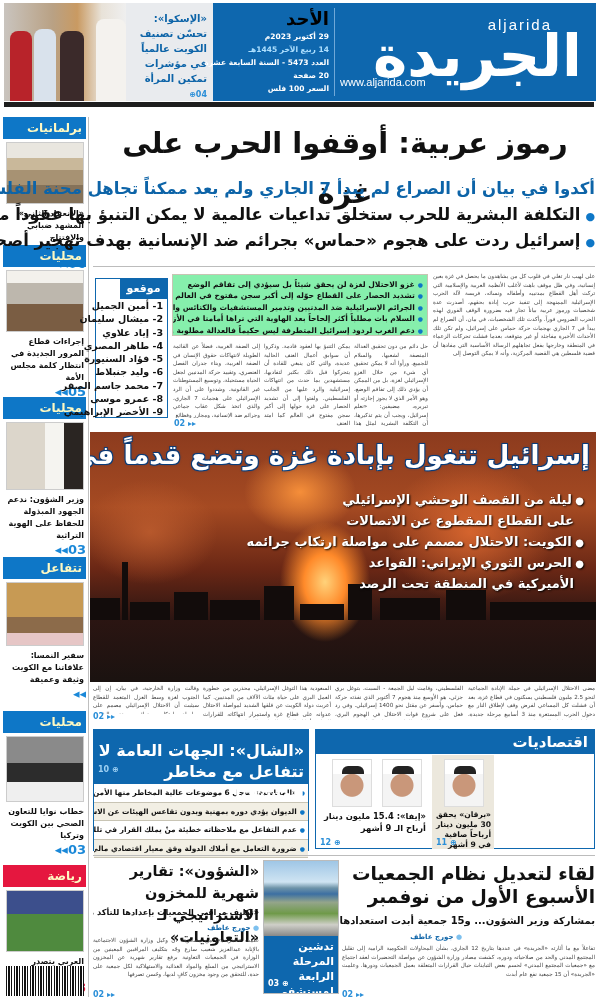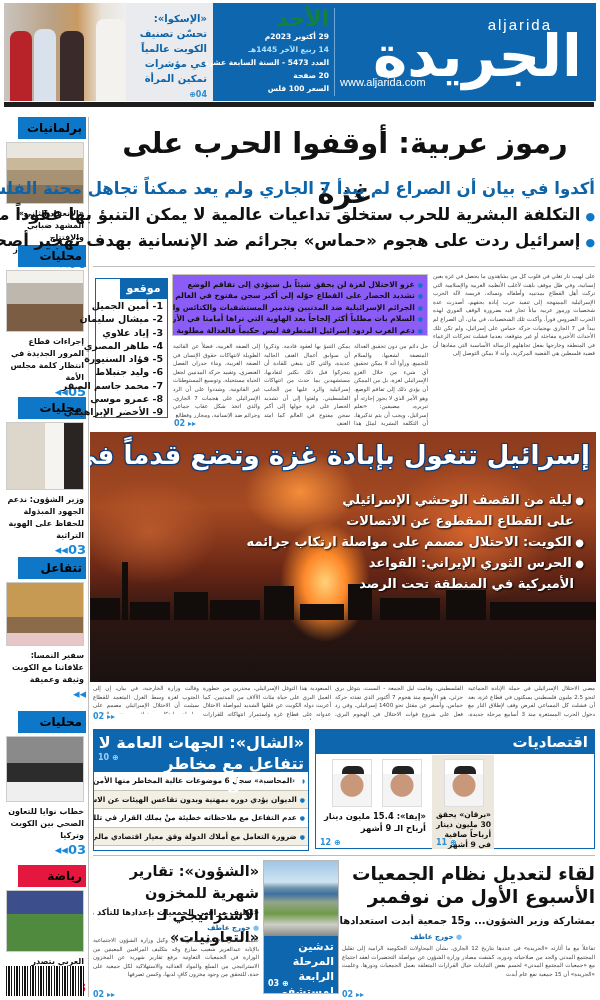--- a/index.html
+++ b/index.html
@@ -6,50 +6,50 @@
   html, body { width: 600px; height: 1000px; overflow: hidden; background: #fff; }
   body { font-family: "DejaVu Sans", sans-serif; color: #111; position: relative; direction: rtl; }
   .abs { position: absolute; }
   .mast-blue { left: 213px; top: 3px; width: 383px; height: 98px; background: #0e67ae; }
   .mast-divider { left: 334px; top: 8px; width: 1px; height: 88px; background: #6fa8d8; }
   .logo { left: 340px; top: 10px; width: 250px; height: 86px; color: #fff; }
   .logo-latin { position: absolute; right: 38px; top: 6px; font-family: "Liberation Sans", sans-serif; font-size: 15px; letter-spacing: 2px; direction: ltr; }
   .logo-arabic { position: absolute; right: 8px; top: 14px; font-size: 58px; font-weight: bold; line-height: 64px; }
   .logo-url { position: absolute; left: 0px; top: 66px; font-family: "Liberation Sans", sans-serif; font-size: 11px; direction: ltr; }
   .dateblock { left: 215px; top: 8px; width: 118px; height: 88px; color: #fff; text-align: right; padding-right: 4px; }
-  .day { color: #15803d; font-size: 22px; font-weight: bold; line-height: 22px; }
+  .day { color: #000000; font-size: 18px; font-weight: bold; line-height: 22px; }
   .dateblock .ln { font-size: 7.5px; font-weight: bold; line-height: 13px; white-space: nowrap; }
   .dateblock .ln.hijri { color: #aee0ff; }
   .teaser { left: 4px; top: 3px; width: 209px; height: 98px; background: #e9ebee; overflow: hidden; }
   .teaser-photo { position: absolute; left: 0; top: 0; width: 122px; height: 98px;
     background: linear-gradient(90deg,#c9c4be 0%,#b9a184 40%,#c99a62 60%,#e8e2d8 80%,#efefef 100%); }
   .teaser-photo .p { position: absolute; bottom: 0; border-radius: 8px 8px 0 0; }
   .teaser-text { position: absolute; right: 6px; top: 8px; width: 82px; font-size: 10px; font-weight: bold; line-height: 15px; color: #0d64a8; text-align: right; }
   .pg { font-size: 8px; font-weight: bold; color: #2b8fd8; direction: ltr; }
   .blackbar { left: 4px; top: 102px; width: 590px; height: 5px; background: #1e1e1e; }
   
   .sidebar { left: 4px; top: 117px; width: 82px; height: 880px; }
   .sb-sep { left: 88px; top: 117px; width: 1px; height: 880px; background: #bfbfbf; }
-  .sec-label { width: 68px; height: 22px; background: #0e77c7; color: #000000; font-size: 12px; font-weight: bold; text-align: right; padding-right: 4px; line-height: 22px; }
+  .sec-label { width: 83px; height: 22px; background: #0e77c7; color: #fef9c3; font-size: 12px; font-weight: bold; text-align: right; padding-right: 4px; line-height: 22px; }
   .sec-label.red { background: #e5173f; }
   .sb-img { width: 78px; margin: 3px 2px 0 2px; height: 62px; border: 1px solid #ccc; }
   .sb-text { font-size: 8px; font-weight: bold; line-height: 12px; text-align: right; padding: 4px 2px 0 2px; }
   .sb-pg { font-size: 13px; font-weight: bold; color: #1a88d8; text-align: right; direction: ltr; padding-left: 2px; }
   .sb-block { position: absolute; left: 0; width: 82px; }
   
   .h1 { left: 95px; top: 118px; width: 500px; font-size: 29px; font-weight: bold; line-height: 50px; text-align: center; letter-spacing: -1px; }
   .sub { left: 95px; top: 178px; width: 500px; font-size: 16.5px; font-weight: bold; line-height: 22px; text-align: right; color: #0d64a8; white-space: nowrap; }
   .bul { left: 95px; width: 500px; font-size: 16.5px; font-weight: bold; line-height: 22px; text-align: right; white-space: nowrap; }
   .dot::before { content: "●"; color: #0e77c7; font-size: 11px; margin-left: 5px; }
   
   .sig { left: 95px; top: 278px; width: 73px; height: 140px; border: 1.5px solid #0e67ae; }
   .sig-h { background: #0e67ae; color: #fff; font-size: 11px; font-weight: bold; text-align: center; height: 20px; line-height: 20px; margin-left: 24px; }
   .sig-li { font-size: 9.5px; font-weight: bold; line-height: 13.3px; text-align: right; padding-right: 4px; white-space: nowrap; }
   
-  .pts { left: 172px; top: 274px; width: 256px; height: 62px; background: #8b5cf6; border: 1px solid #c8c4b4; padding: 4px 4px 16px 0; }
+  .pts { left: 172px; top: 274px; width: 256px; height: 62px; background: #86efac; border: 1px solid #c8c4b4; padding: 4px 4px 16px 0; }
   .pt { font-size: 7.6px; font-weight: bold; line-height: 11.4px; text-align: right; white-space: nowrap; overflow: hidden; }
   .pt::before { content: "●"; color: #0e77c7; font-size: 6px; margin-left: 3px; }
   .col { font-size: 5.6px; line-height: 8.6px; color: #444; text-align: justify; overflow: hidden; }
   
   .photo { left: 90px; top: 432px; width: 506px; height: 250px; overflow: hidden;
     background:
       radial-gradient(ellipse 60px 80px at 235px 150px, #ffd27a 0%, #ff8a2a 35%, rgba(200,70,20,0) 75%),
       radial-gradient(ellipse 80px 60px at 210px 60px, rgba(255,150,60,.9) 0%, rgba(200,80,30,0) 70%),
       radial-gradient(ellipse 120px 100px at 380px 100px, rgba(230,110,50,.8) 0%, rgba(120,40,20,0) 70%),
       radial-gradient(ellipse 90px 70px at 60px 100px, rgba(200,100,50,.7) 0%, rgba(80,30,15,0) 75%),
@@ -58,21 +58,21 @@
   .skyline div { position: absolute; bottom: 0; background: #120c0b; }
   .photo-title { position: absolute; right: 6px; top: 6px; width: 500px; font-size: 26px; font-weight: bold; line-height: 34px; color: #fff; text-align: right; white-space: nowrap;
     text-shadow: 0 0 3px #0b3d7a, 1px 1px 0 #0b3d7a, -1px -1px 0 #0b3d7a, 1px -1px 0 #0b3d7a, -1px 1px 0 #0b3d7a; }
   .photo-b { position: absolute; right: 12px; font-size: 13px; font-weight: bold; line-height: 19px; color: #fff; text-align: right; white-space: nowrap; text-shadow: 1px 1px 2px #000; }
   .photo-b.d::before { content: "● "; font-size: 10px; }
   .photo-b.ind { right: 22px; }
   
   .rowsep { background: #bcbcbc; height: 1px; }
   
   .shall { left: 93px; top: 729px; width: 216px; height: 122px; border: 1px solid #0e67ae; }
-  .shall-h { background: #0e67ae; color: #fff; font-size: 16px; font-weight: bold; line-height: 21px; text-align: right; padding: 2px 4px 0 4px; height: 42px; position: relative; }
+  .shall-h { background: #0e67ae; color: #fff; font-size: 16px; font-weight: bold; line-height: 21px; text-align: right; padding: 10px 4px 0 4px; height: 54px; position: relative; }
   .shall-h .pg { position: absolute; left: 4px; bottom: 4px; color: #9dd0f3; }
   .shall-li { font-size: 7.4px; font-weight: bold; line-height: 17.5px; text-align: right; white-space: nowrap; overflow: hidden; border-bottom: 1px solid #c8c4b4; padding-right: 3px; background: #f2efe4; }
   .shall-li:nth-child(odd) { background: #fff; }
   .shall-li::before { content: "●"; color: #0e77c7; font-size: 6px; margin-left: 3px; }
   
   .econ { left: 315px; top: 729px; width: 280px; height: 120px; border: 1px solid #0e67ae; }
   .econ-h { background: #0e67ae; color: #fff; font-size: 15px; font-weight: bold; height: 24px; line-height: 24px; text-align: right; padding-right: 6px; }
   .econ-cell { position: absolute; top: 25px; height: 94px; }
   .face { position: absolute; top: 4px; width: 40px; height: 48px; border: 1px solid #ddd;
     background: radial-gradient(circle at 50% 55%, #c9977a 0 11px, transparent 12px), linear-gradient(180deg,#fff 0 30%, #f4f4f4 30% 100%); }

